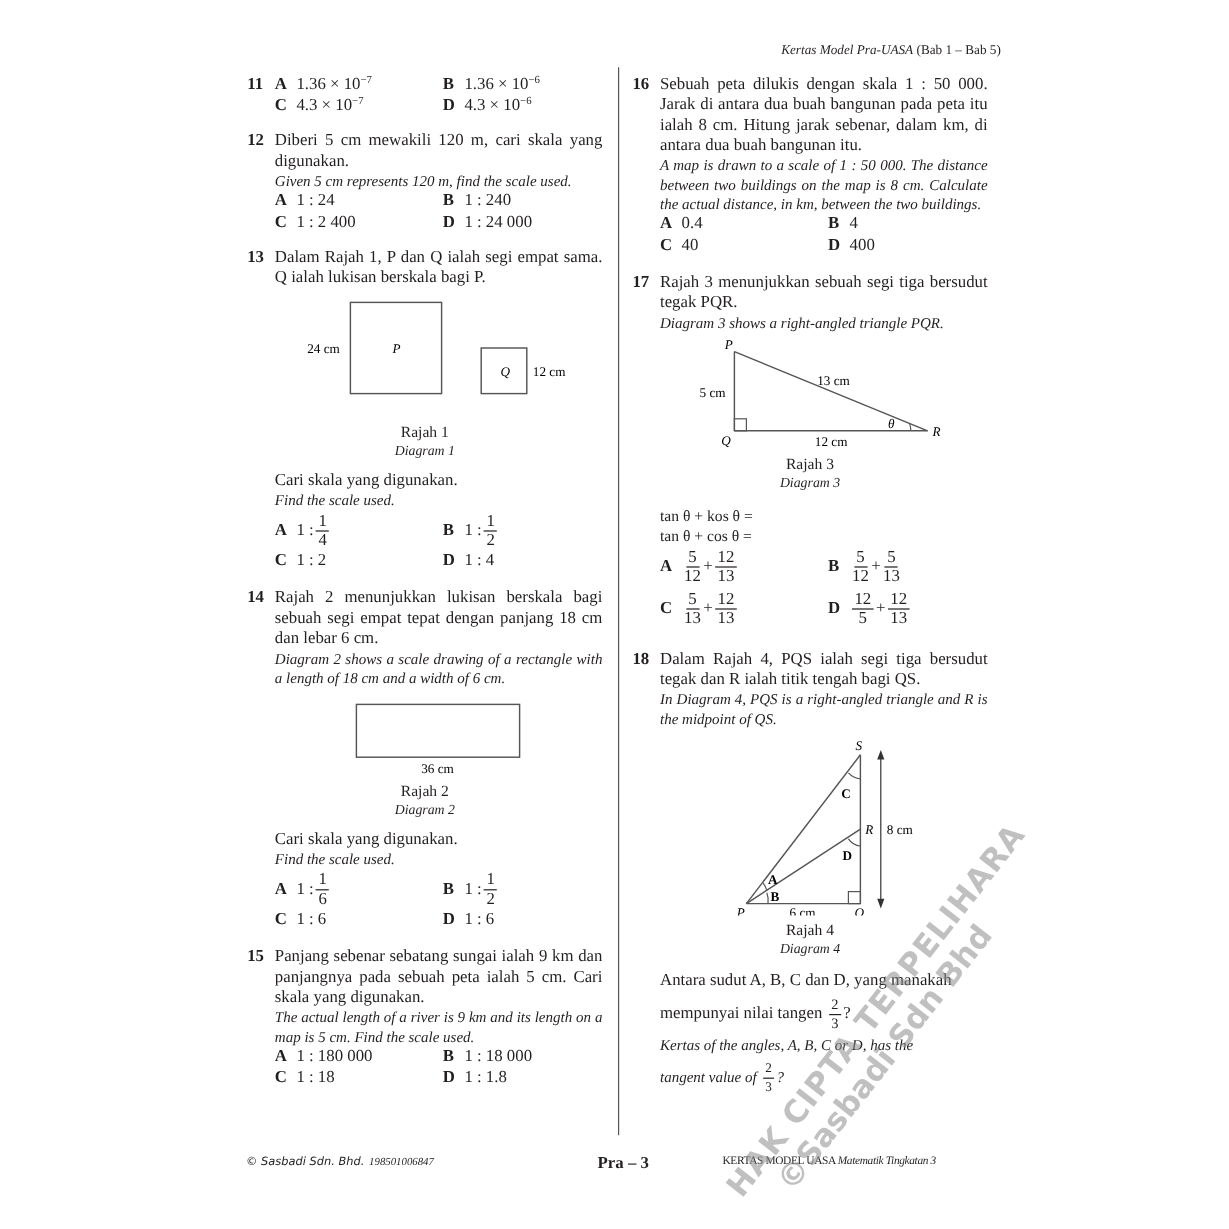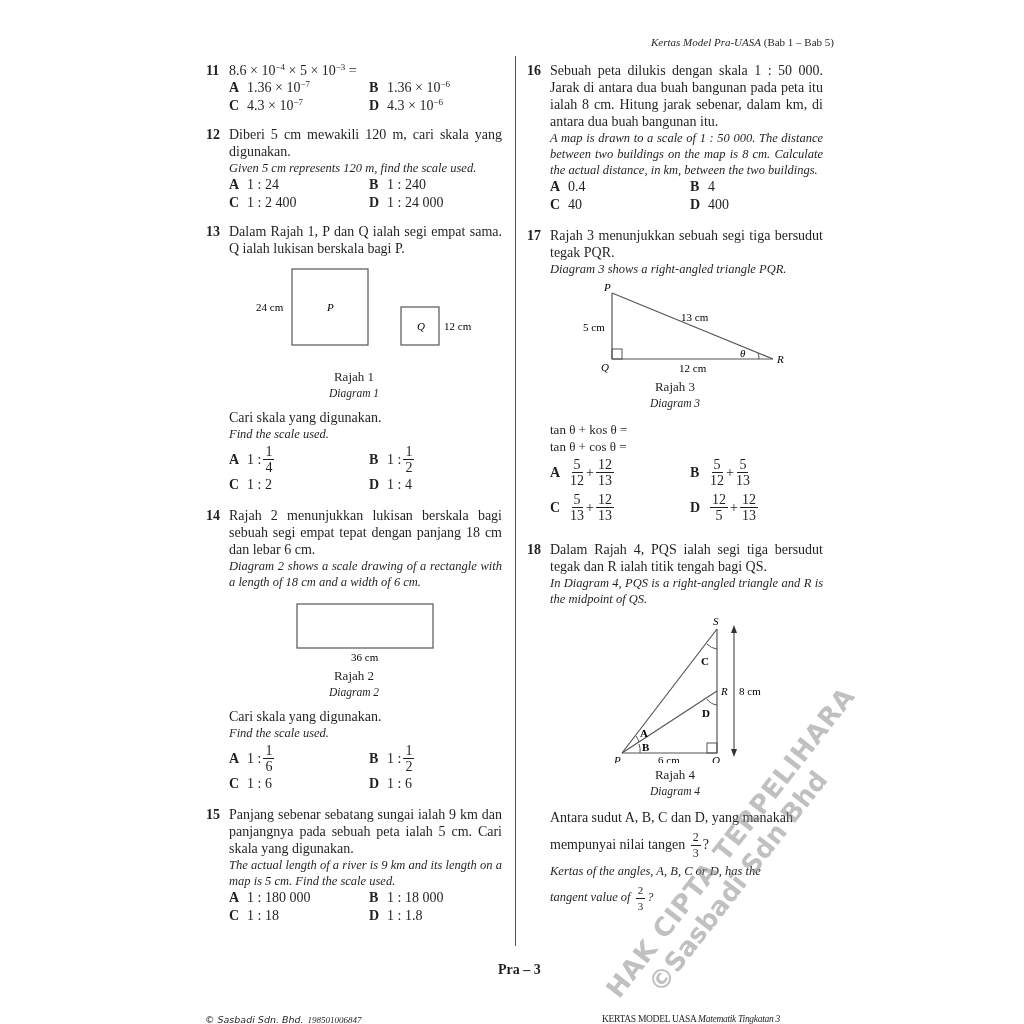--- a/index.html
+++ b/index.html
@@ -18,21 +18,21 @@
   .en { font-style: italic; font-size: 12.5px; line-height: 16px; text-align: justify; }
   .opts { display: grid; grid-template-columns: 140px 140px; row-gap: 1px; }
   .opt { display: flex; align-items: center; white-space: nowrap; }
   .opt b { width: 18px; display: inline-block; }
   sup { font-size: 9px; vertical-align: 5px; line-height: 0; }
   .frac { display: inline-flex; flex-direction: column; align-items: center; vertical-align: middle; line-height: 15px; margin: 0 2px; }
   .frac .num { border-bottom: 1px solid #231f20; padding: 0 2px; }
   .cap { text-align: center; font-size: 13px; line-height: 16px; }
   .cap .sub { font-style: italic; font-size: 11.5px; }
   svg text { font-family: "Liberation Serif", serif; }
-  .footer { position: absolute; top: 1014px; font-size: 11px; }
+  .footer { position: absolute; top: 963px; font-size: 11px; }
   .f-left { left: 205px; font-family: "DejaVu Sans", sans-serif; font-style: italic; font-size: 9.5px; }
   .f-left .reg { font-family: "Liberation Serif", serif; font-size: 9px; margin-left: 4px; }
   .f-mid { left: 498px; font-weight: bold; font-size: 14px; top: 962px; }
   .f-right { left: 602px; font-family: Liberation Serif, serif; font-size: 9.5px; letter-spacing: -0.3px; }
   .f-right i { font-style: italic; }
   .wm-book { position: absolute; left: 355px; top: 912px; font-size: 54px; color: #f1c9c9; letter-spacing: 4px; opacity: 0.85; font-family: "Liberation Serif", serif; }
   .wm-stamp { position: absolute; left: 570px; top: 835px; transform: rotate(-52deg); transform-origin: left top; color: rgba(140,140,140,0.55); font-family: "DejaVu Sans", sans-serif; font-weight: bold; pointer-events: none; }
   .wm-stamp .l1 { font-size: 26px; letter-spacing: 1px; position:absolute; left: 0; top: 0; white-space: nowrap; }
   .wm-stamp .l2 { font-size: 26px; position:absolute; left: 30px; top: 30px; white-space: nowrap; }
 </style>
@@ -45,21 +45,20 @@
     <i>Kertas Model Pra-UASA</i>
     <span>(Bab 1 – Bab 5)</span>
   </div>
 
   <div class="divider"></div>
 
   <div class="col col-left">
 
     <div class="q" style="margin-bottom:12px;">
       <span class="qnum">11</span>
-      <div>8.6 × 10<sup>−4</sup> × 5 × 10<sup>−3</sup> =</div>
       <div class="opts">
         <div class="opt">
             <b>A</b>
             <span>1.36 × 10<sup>−7</sup></span>
           </div>
         <div class="opt">
             <b>B</b>
             <span>1.36 × 10<sup>−6</sup></span>
           </div>
         <div class="opt">

